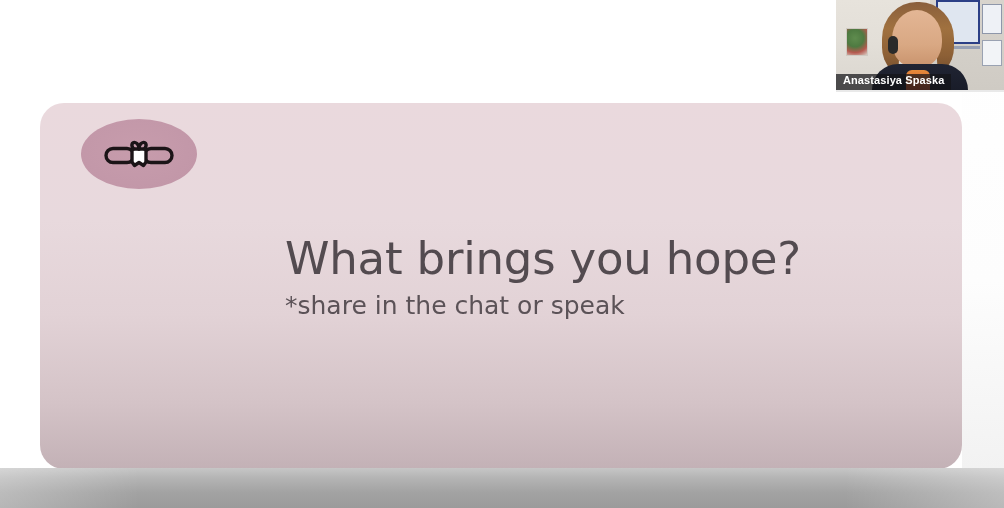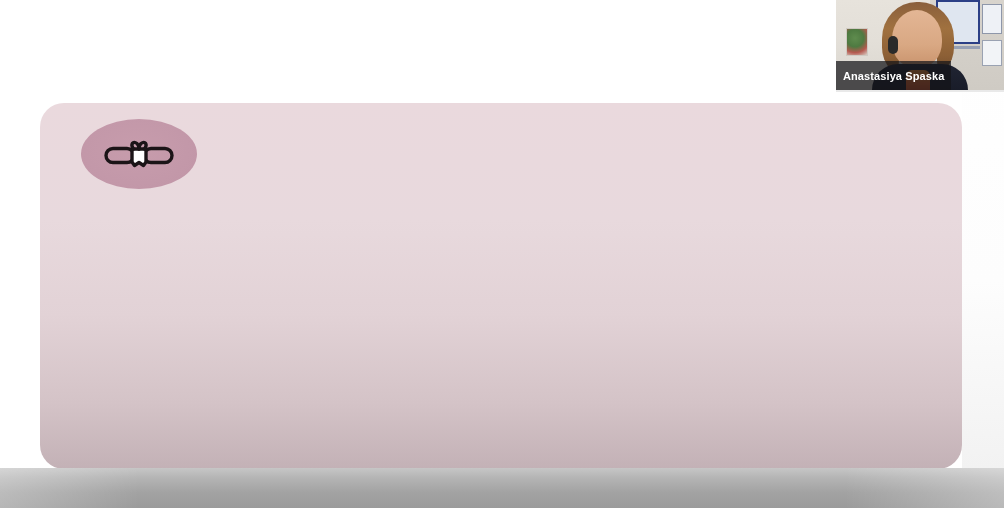--- a/index.html
+++ b/index.html
@@ -203,24 +203,23 @@
     left: 52px; top: 36px; width: 10px; height: 18px;
     border-radius: 5px;
     background: #2a2a2a;
   }
 
   
   #video-name-badge {
     position: absolute;
     left: 0px;
     bottom: 0px;
-    height: 29px;
+    height: 16px;
     padding: 0 7px;
     display: flex;
-    align-items: center;
     background: rgba(20,20,24,0.72);
   }
   #video-name-label {
     color: #ffffff;
     font-family: "Liberation Sans", sans-serif;
     font-size: 11px;
     font-weight: 700;
     letter-spacing: 0.1px;
     white-space: nowrap;
   }
@@ -248,20 +247,24 @@
         <g fill="none" stroke="#1b1417" stroke-width="3.4" stroke-linejoin="round" stroke-linecap="round">
           <rect x="3" y="11.5" width="28" height="14" rx="7"></rect>
           <rect x="41" y="11.5" width="28" height="14" rx="7"></rect>
           <path d="M29 12 L29 25 L31.5 28.5 L36 25.5 L40.5 28.5 L43 25 L43 12 Z" fill="#ffffff" stroke="#1b1417"></path>
           <path d="M30.5 12 C27 7, 30 3.5, 34 6.5 C35.5 7.8, 36 10, 36 12"></path>
           <path d="M41.5 12 C45 7, 42 3.5, 38 6.5 C36.5 7.8, 36 10, 36 12"></path>
         </g>
       </svg>
     </div>
 
+    <div id="slide-text">
+      <div id="slide-headline">What brings you hope?</div>
+      <div id="slide-subtitle">*share in the chat or speak</div>
+    </div>
 
   </div>
 
   <div id="viewer-bottom-band"></div>
 
   <div id="video-tile">
     <div id="video-room">
       <div class="room-wall-right"></div>
       <div class="poster-board"></div>
       <div class="poster-board-2"></div>

